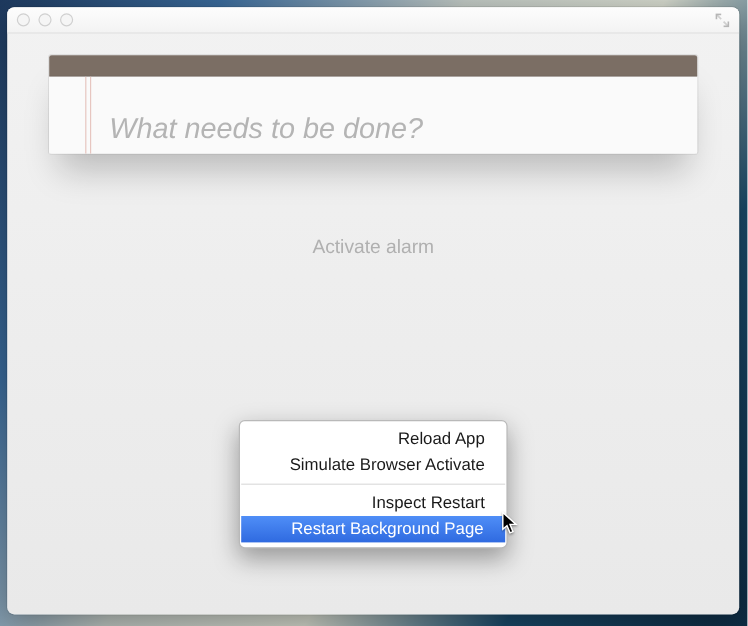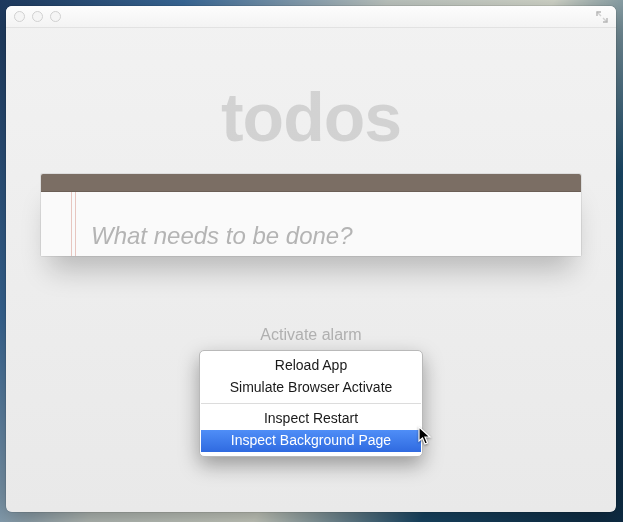--- a/index.html
+++ b/index.html
@@ -113,21 +113,21 @@
     left: 199px;
     top: 350px;
     width: 224px;
     background: #fff;
     border: 1px solid #b9b9b9;
     border-radius: 5px;
     box-shadow: 0 8px 20px rgba(0,0,0,0.35);
     padding: 4px 0;
     font-size: 14px;
     color: #1a1a1a;
-    text-align: center;
+    text-align: right;
   }
   .cm-item {
     padding: 1px 18px 2px;
     line-height: 19px;
     white-space: nowrap;
     cursor: default;
   }
   .cm-sep {
     height: 1px;
     margin: 4px 1px;
@@ -160,41 +160,40 @@
       </div>
       <div class="fullscreen-btn">
         <svg viewBox="0 0 12 12">
             <path d="M1 5 L1 1 L5 1 M7 11 L11 11 L11 7" fill="none" stroke="currentColor" stroke-width="1.4"></path>
             <path d="M1 1 L5 5 M11 11 L7 7" stroke="currentColor" stroke-width="1.4" opacity="0.6"></path>
           </svg>
       </div>
     </div>
 
     <div class="content">
-      <h1 class="heading">todos</h1>
 
       <div class="card">
         <div class="card-top"></div>
         <div class="card-body">
           <div class="margin-line a"></div>
           <div class="margin-line b"></div>
           <input class="todo-input" placeholder="What needs to be done?" style="">
         </div>
       </div>
 
       <a class="activate">Activate alarm</a>
     </div>
   </div>
 
   <div class="context-menu">
     <div class="cm-item">Reload App</div>
     <div class="cm-item">Simulate Browser Activate</div>
     <div class="cm-sep"></div>
     <div class="cm-item">Inspect Restart</div>
-    <div class="cm-item highlight">Inspect Background Page</div>
+    <div class="cm-item highlight">Restart Background Page</div>
   </div>
 
   <div class="cursor">
     <svg viewBox="0 0 16 22" width="16" height="22">
       <path d="M1 1 L1 15 L4.5 12 L7 18 L9.5 17 L7 11 L12 11 Z" fill="#000" stroke="#fff" stroke-width="1.2"></path>
     </svg>
   </div>
 </div>
 
 </body></html>

